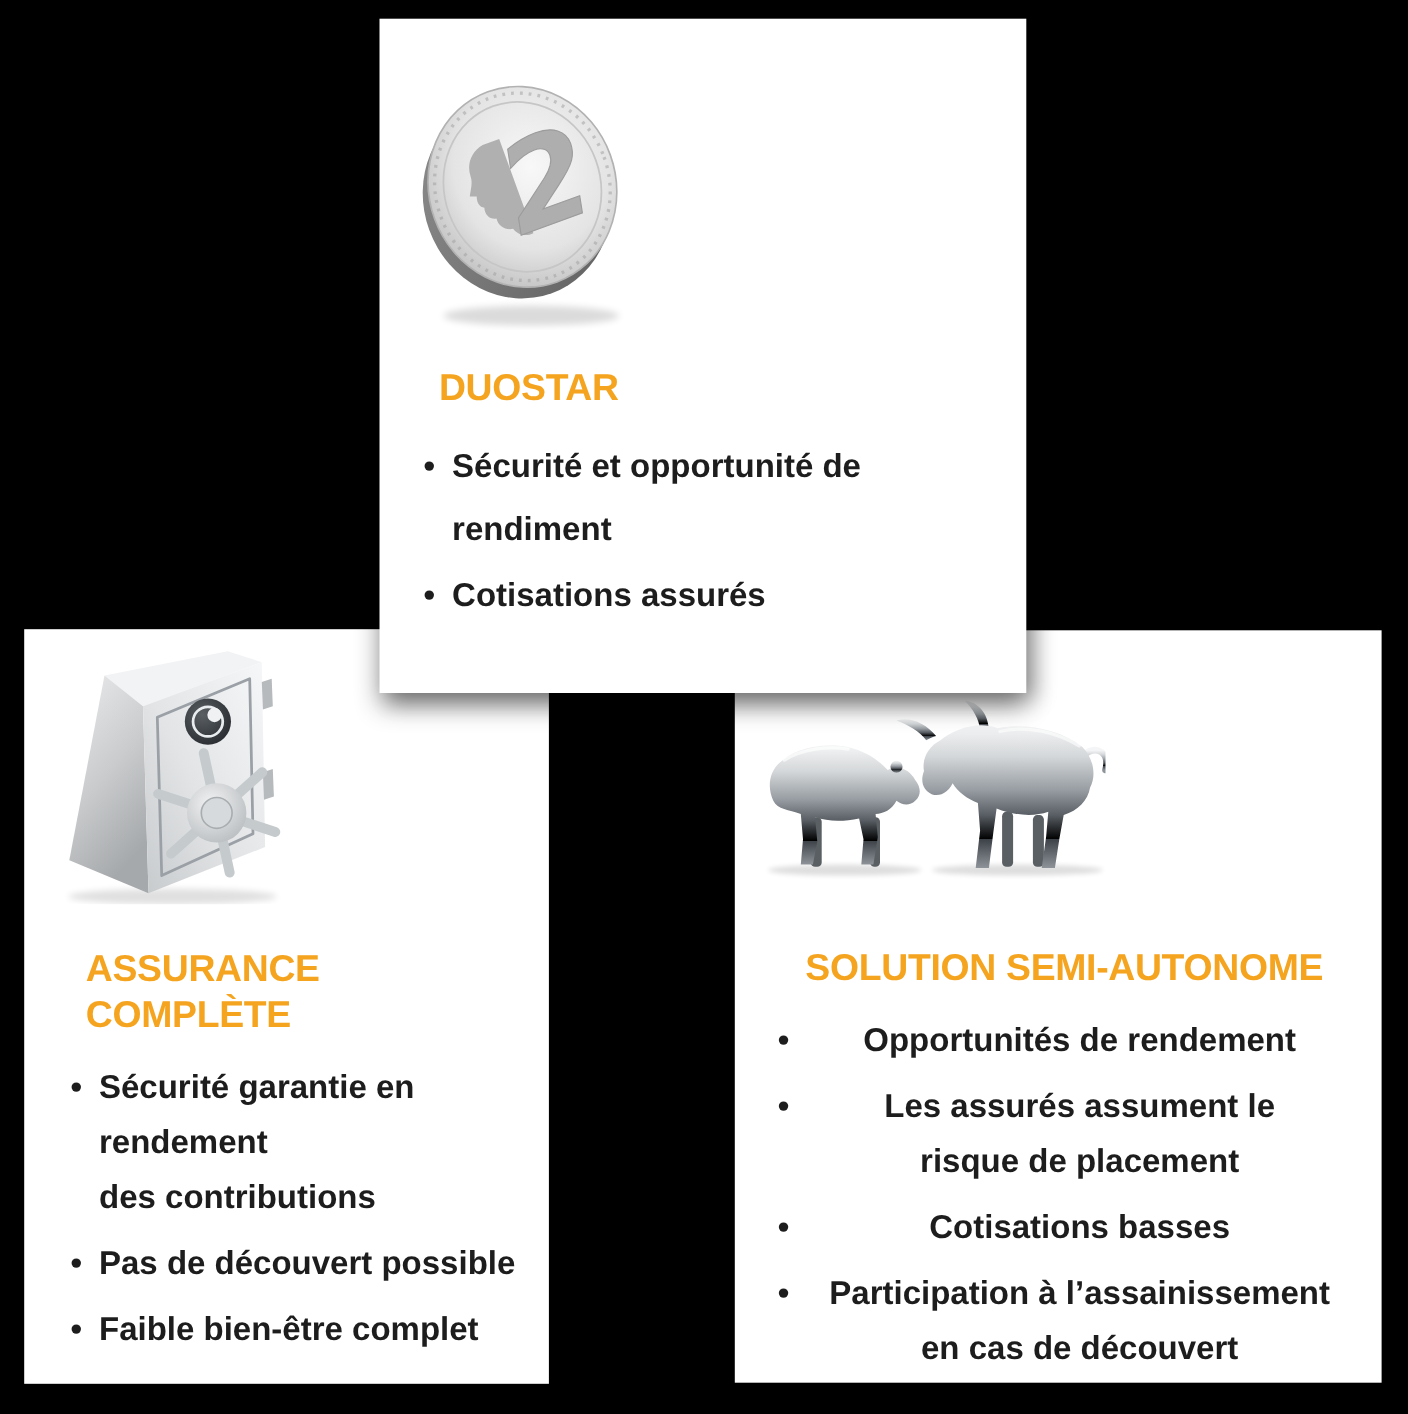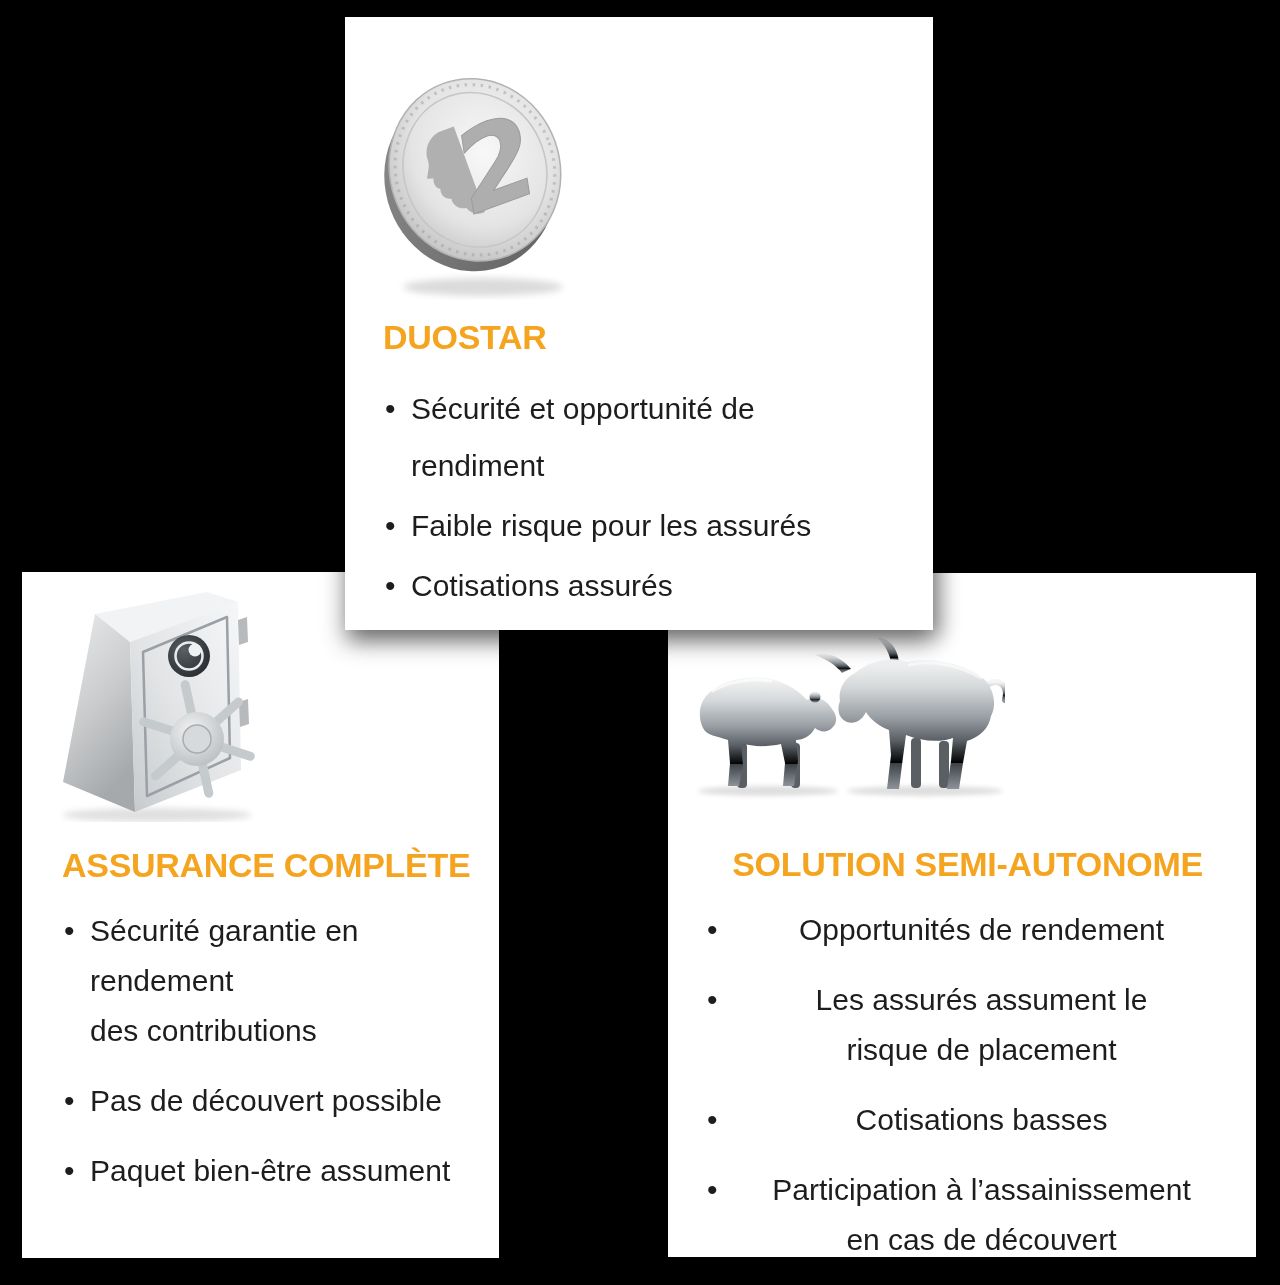--- a/index.html
+++ b/index.html
@@ -28,42 +28,43 @@
   .safe-wrap    { left: 33px; top: 18px;  width: 205px; height: 232px; }
   .animals-wrap { left: 25px; top: 60px;  width: 312px; height: 167px; }
   .img-wrap svg { display: block; width: 100%; height: 100%; }
 
   .card-content { position: absolute; left: 38px; right: 26px; }
   .card-duostar   .card-content { top: 299px; }
   .card-assurance .card-content { top: 272px; left: 40px; }
   .card-solution  .card-content { top: 270px; left: 37px; text-align: center; }
 
   .card-title {
-    margin: 0;
+    margin: 16px;
     color: #F5A41F;
     font-size: 34px;
     font-weight: 700;
     letter-spacing: -0.3px;
     line-height: 42px;
   }
 
   .bullets {
     list-style: none;
     margin: 20px 0 0 0;
     padding: 0;
     color: #1d1d1d;
     font-size: 30px;
     line-height: 50px;
   }
   .bullets li {
     position: relative;
     padding-left: 28px;
     white-space: pre-line;
-  }
-  .bullets li + li { margin-top: 20px; }
+    font-weight: bold;
+  }
+  .bullets li + li { margin-top: 10px; }
   .bullets li::before {
     content: "\2022";
     position: absolute;
     left: 2px; top: 0;
     color: #1d1d1d;
   }
   .card-duostar .bullets { line-height: 57px; margin-top: 22px; }
   .card-duostar .bullets li + li { margin-top: 3px; }
 </style>
 </head>
@@ -99,21 +100,20 @@
                    C60,117 63,123 69,124 C68,131 73,137 80,138 C82,145 89,149 96,148 L96,57 Z" fill="#b0b0b0"></path>
           <text x="84" y="146" font-family="DejaVu Sans, sans-serif" font-size="112" font-weight="bold" font-style="italic" fill="#aeaeae" stroke="#9c9c9c" stroke-width="1">2</text>
         </g>
       </svg>
     </div>
     <div class="card-content">
       <h2 class="card-title">DUOSTAR</h2>
       <ul class="bullets">
         <li>Sécurité et opportunité de
 rendiment</li>
-        <li>Faible risque pour les assurés</li>
         <li>Cotisations assurés</li>
       </ul>
     </div>
   </section>
 
   <section class="card card-assurance">
     <div class="img-wrap safe-wrap">
       <svg viewBox="0 0 205 232" xmlns="http://www.w3.org/2000/svg" aria-hidden="true">
         <defs>
           <linearGradient id="sideG" x1="0" y1="0" x2="0.4" y2="1">
@@ -160,21 +160,21 @@
           <circle cx="142" cy="149" r="14" fill="#d6dadd" stroke="#a9adb0" stroke-width="1.5"></circle>
         </g>
       </svg>
     </div>
     <div class="card-content">
       <h2 class="card-title">ASSURANCE COMPLÈTE</h2>
       <ul class="bullets">
         <li>Sécurité garantie en rendement
 des contributions</li>
         <li>Pas de découvert possible</li>
-        <li>Paquet bien-être assument</li>
+        <li>Faible bien-être complet</li>
       </ul>
     </div>
   </section>
 
   <section class="card card-solution">
     <div class="img-wrap animals-wrap">
       <svg viewBox="0 0 312 167" xmlns="http://www.w3.org/2000/svg" aria-hidden="true">
         <defs>
           <linearGradient id="chrome" x1="0" y1="0" x2="0" y2="1">
             <stop offset="0%" stop-color="#f4f5f6"></stop>

